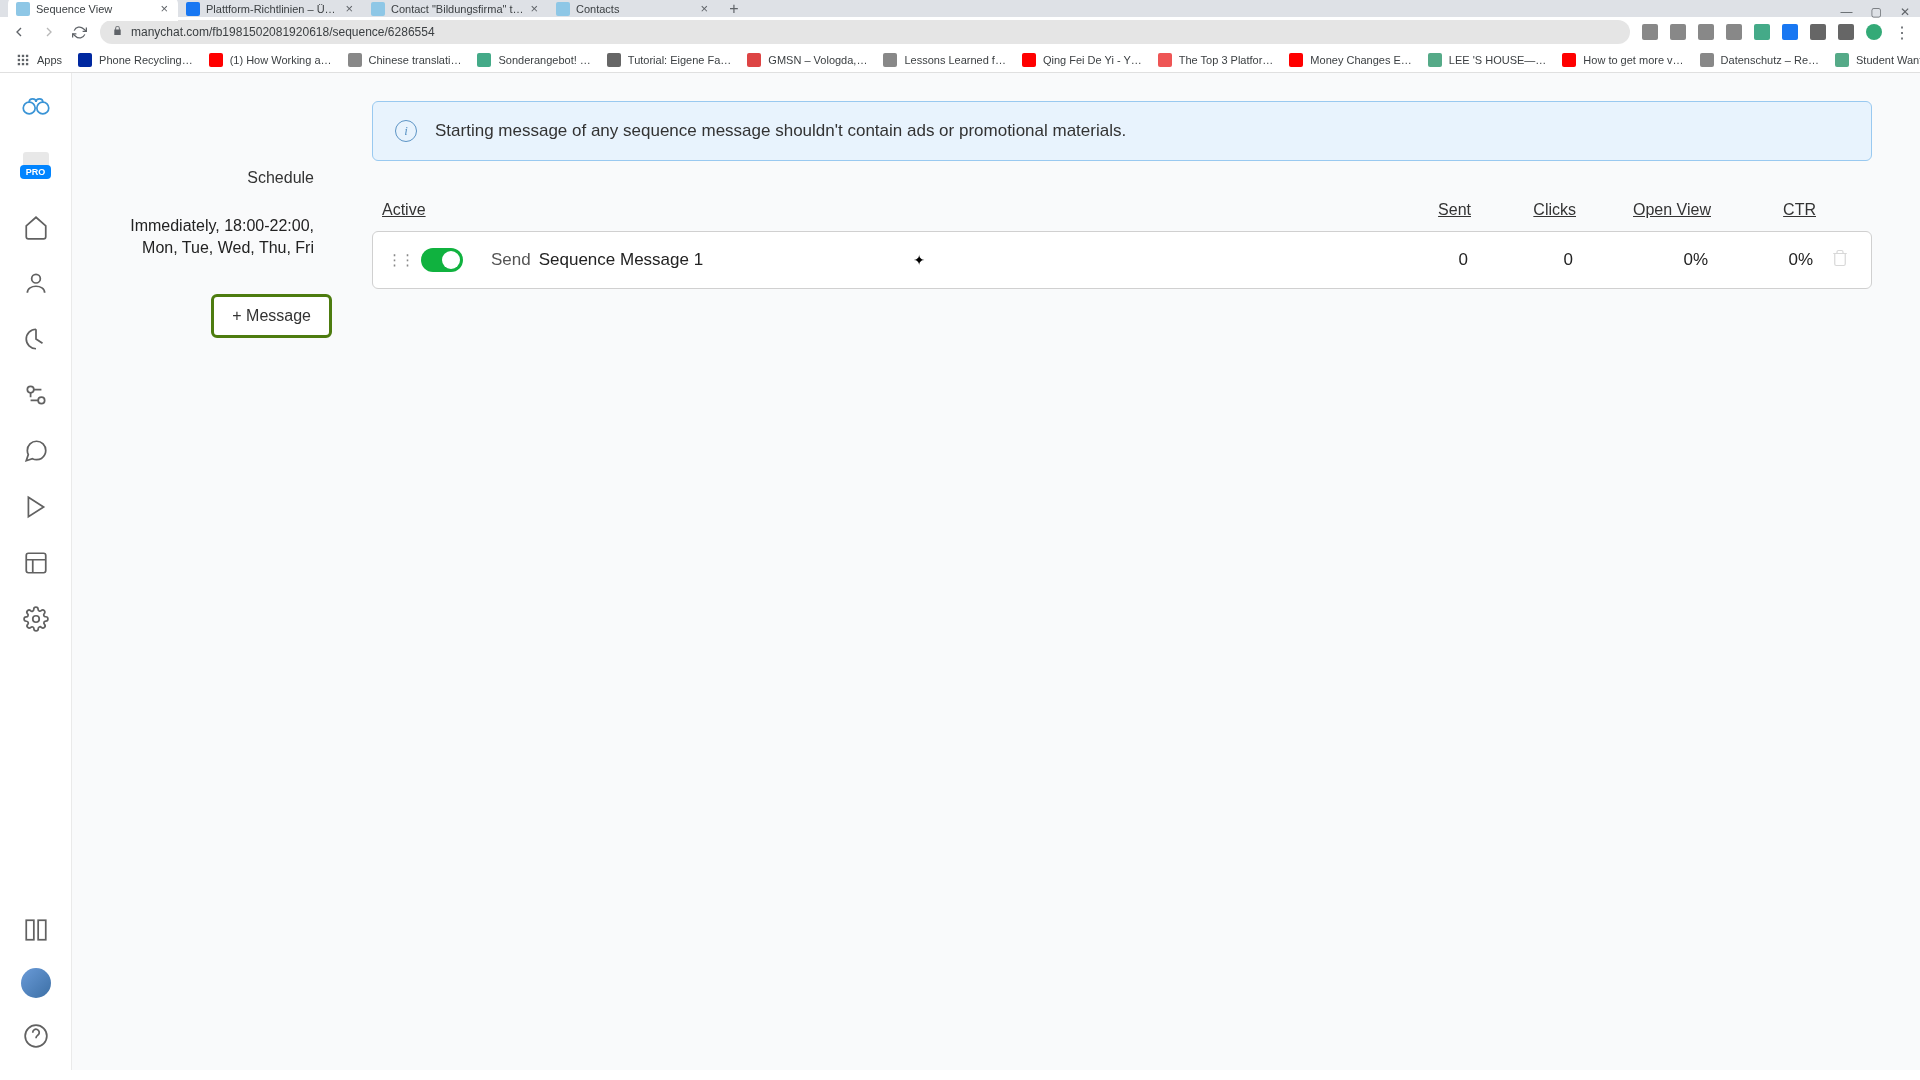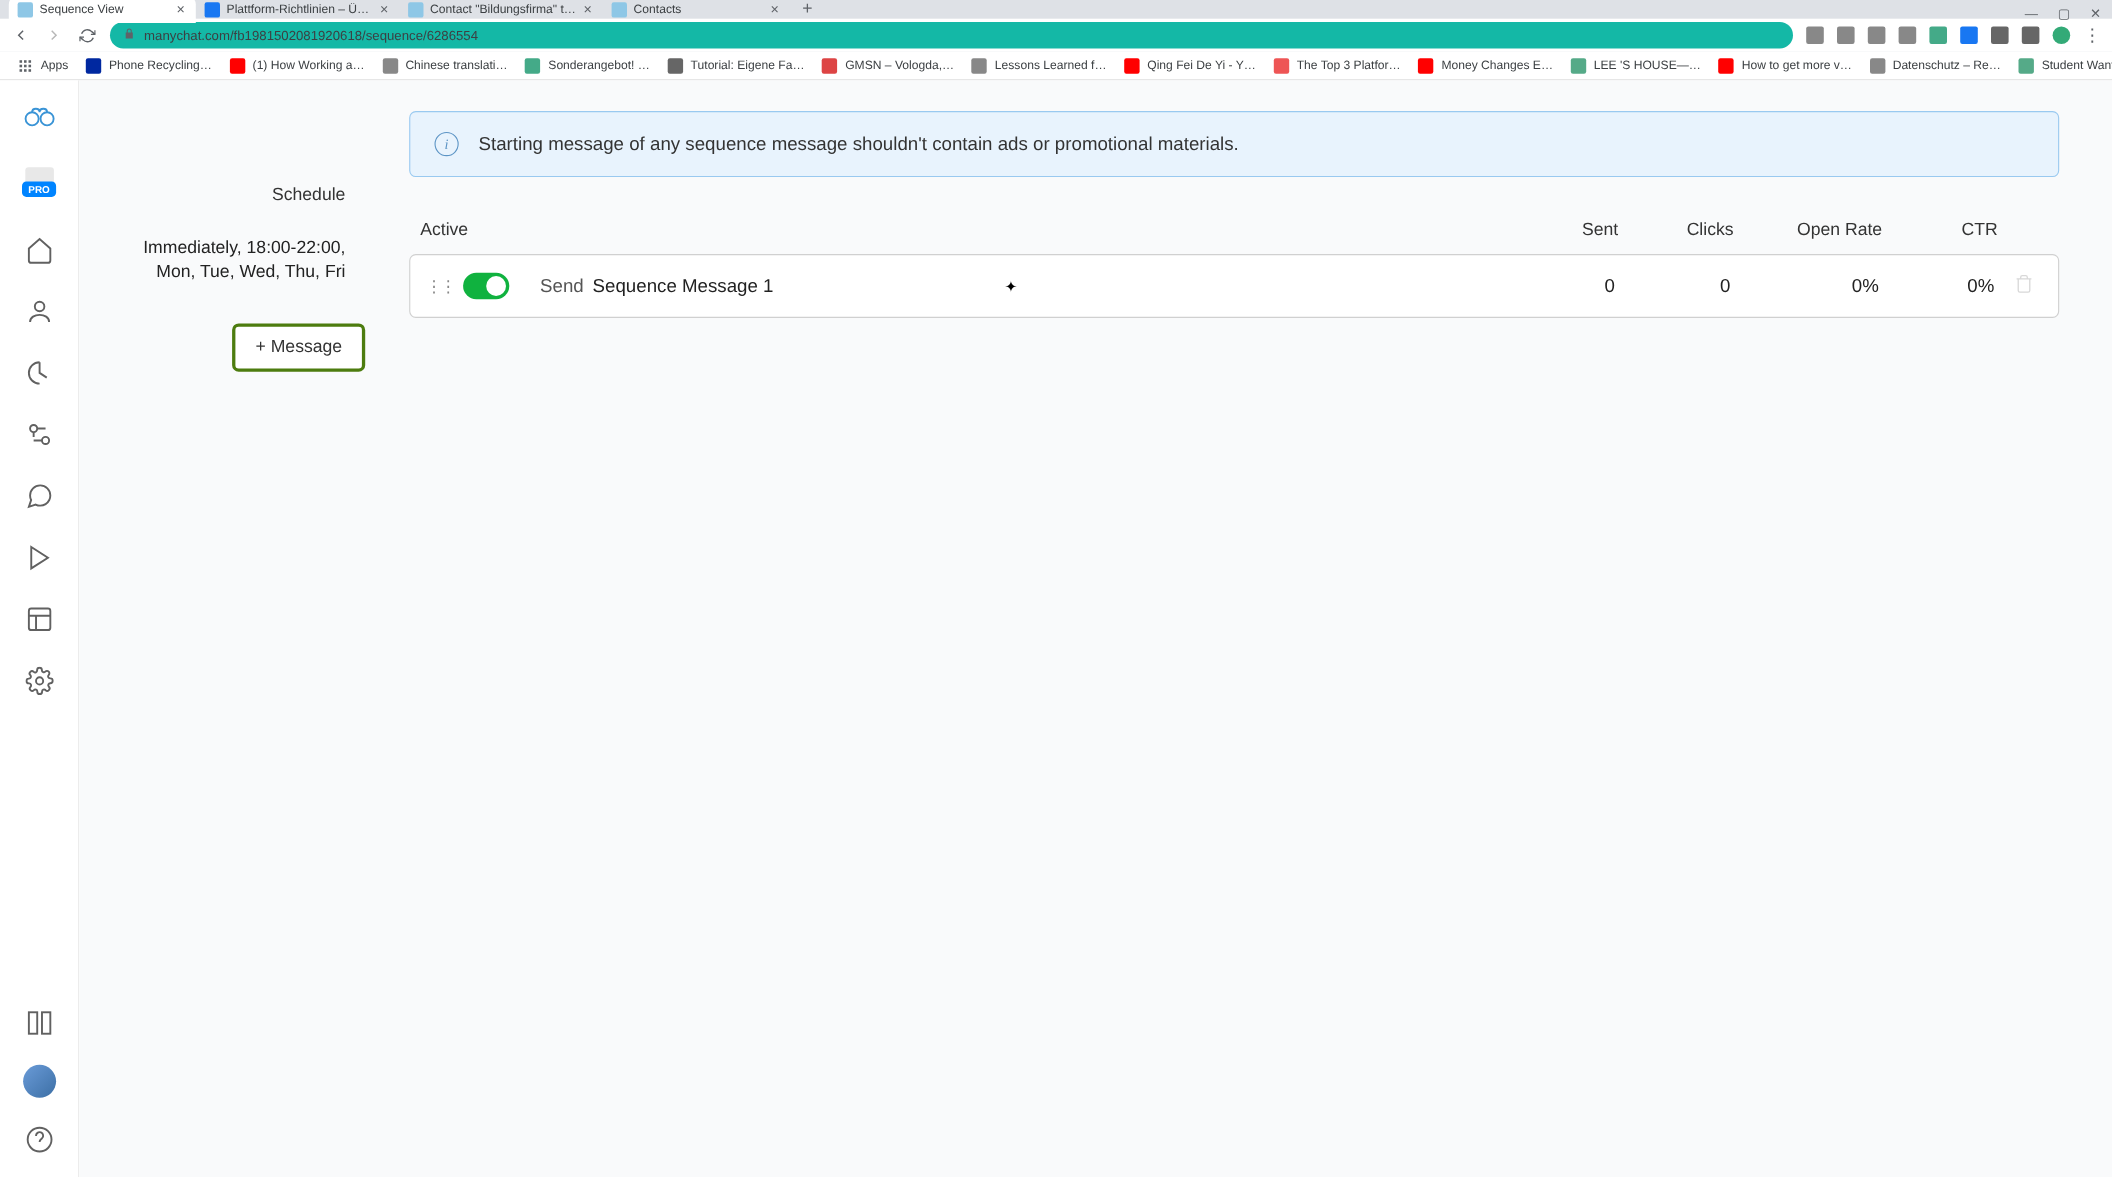--- a/index.html
+++ b/index.html
@@ -11,21 +11,21 @@
 .tab { display: flex; align-items: center; height: 25px; padding: 0 10px 0 8px; font-size: 11px; color: #3c4043; position: relative; min-width: 170px; max-width: 185px; gap: 6px; }
 .tab.active { background: #fff; border-radius: 8px 8px 0 0; }
 .tab-favicon { width: 14px; height: 14px; border-radius: 2px; flex-shrink: 0; }
 .tab-title { white-space: nowrap; overflow: hidden; text-overflow: ellipsis; flex: 1; }
 .tab-close { color: #5f6368; font-size: 13px; cursor: pointer; }
 .tab-add { width: 24px; height: 24px; display: flex; align-items: center; justify-content: center; color: #5f6368; font-size: 16px; cursor: pointer; margin-left: 4px; }
 
 .addr-bar { display: flex; align-items: center; height: 30px; background: #fff; padding: 0 10px; gap: 12px; }
 .nav-btn { width: 18px; height: 18px; display: flex; align-items: center; justify-content: center; color: #5f6368; cursor: pointer; }
 .nav-btn.disabled { color: #b8b8b8; }
-.url-box { flex: 1; display: flex; align-items: center; background: #14b8a6; border-radius: 14px; height: 24px; padding: 0 12px; gap: 8px; font-size: 12px; color: #3c4043; }
+.url-box { flex: 1; display: flex; align-items: center; background: #e5e5e5; border-radius: 14px; height: 24px; padding: 0 12px; gap: 8px; font-size: 12px; color: #3c4043; }
 .lock-icon { color: #5f6368; }
 .ext-icons { display: flex; gap: 12px; align-items: center; }
 .ext-icon { width: 16px; height: 16px; border-radius: 2px; }
 
 .bookmark-bar { display: flex; align-items: center; height: 26px; background: #fff; padding: 0 10px; gap: 4px; border-bottom: 1px solid #e0e0e0; }
 .bookmark { display: flex; align-items: center; gap: 7px; padding: 2px 6px; font-size: 11px; color: #3c4043; white-space: nowrap; cursor: pointer; }
 .bm-icon { width: 14px; height: 14px; border-radius: 2px; flex-shrink: 0; }
 
 
 .app { display: flex; height: calc(1080px - 83px); position: relative; }
@@ -49,21 +49,21 @@
 .schedule-col { width: 276px; padding: 28px 16px 0 0; text-align: right; }
 .schedule-header { font-size: 16px; color: #333; padding-right: 18px; margin-top: 68px; }
 .schedule-text { font-size: 16px; color: #222; padding-right: 18px; margin-top: 28px; line-height: 1.35; }
 
 .table-col { flex: 1; padding: 28px 48px 0 24px; }
 
 .info-banner { border: 1px solid #99c9f0; background: #e8f3fd; border-radius: 6px; padding: 18px 22px; display: flex; align-items: center; gap: 18px; }
 .info-icon { width: 22px; height: 22px; border: 1.5px solid #5c94c5; border-radius: 50%; display: flex; align-items: center; justify-content: center; color: #5c94c5; font-size: 13px; flex-shrink: 0; font-style: italic; font-family: Georgia, serif; }
 .info-text { font-size: 17px; color: #333; }
 
-.columns-row { display: flex; align-items: center; margin-top: 40px; padding: 0 22px 0 10px; font-size: 16px; color: #333; }
+.columns-row { display: flex; align-items: center; margin-top: 40px; padding: 0 22px 0 10px; font-size: 16px; color: #333; text-decoration: underline; }
 .col-active { width: 160px; }
 .col-name { flex: 1; }
 .col-stat { width: 105px; text-align: right; }
 
 .msg-row { display: flex; align-items: center; border: 1px solid #d0d0d0; border-radius: 6px; background: #fff; padding: 16px 22px 16px 14px; margin-top: 12px; cursor: pointer; position: relative; }
 .drag-handle { color: #888; font-size: 15px; margin-right: 8px; cursor: grab; letter-spacing: -2px; }
 .toggle { width: 42px; height: 24px; background: #10b23f; border-radius: 12px; position: relative; cursor: pointer; margin-right: 28px; }
 .toggle-knob { position: absolute; width: 18px; height: 18px; background: #fff; border-radius: 50%; top: 3px; right: 3px; }
 .send-label { font-size: 17px; color: #555; margin-right: 8px; }
 .msg-name { font-size: 17px; color: #222; font-weight: 400; }
@@ -319,21 +319,21 @@
         <div class="info-banner">
           <span class="info-icon">i</span>
           <span class="info-text">Starting message of any sequence message shouldn't contain ads or promotional materials.</span>
         </div>
 
         <div class="columns-row">
           <div class="col-active">Active</div>
           <div class="col-name"></div>
           <div class="col-stat">Sent</div>
           <div class="col-stat">Clicks</div>
-          <div class="col-stat" style="width:135px">Open Rate</div>
+          <div class="col-stat" style="width:135px">Open View</div>
           <div class="col-stat">CTR</div>
           <div style="width:34px"></div>
         </div>
 
         <div class="msg-row">
           <span class="drag-handle">⋮⋮</span>
           <span class="toggle">
               <span class="toggle-knob"></span>
             </span>
           <span class="send-label">Send</span>

